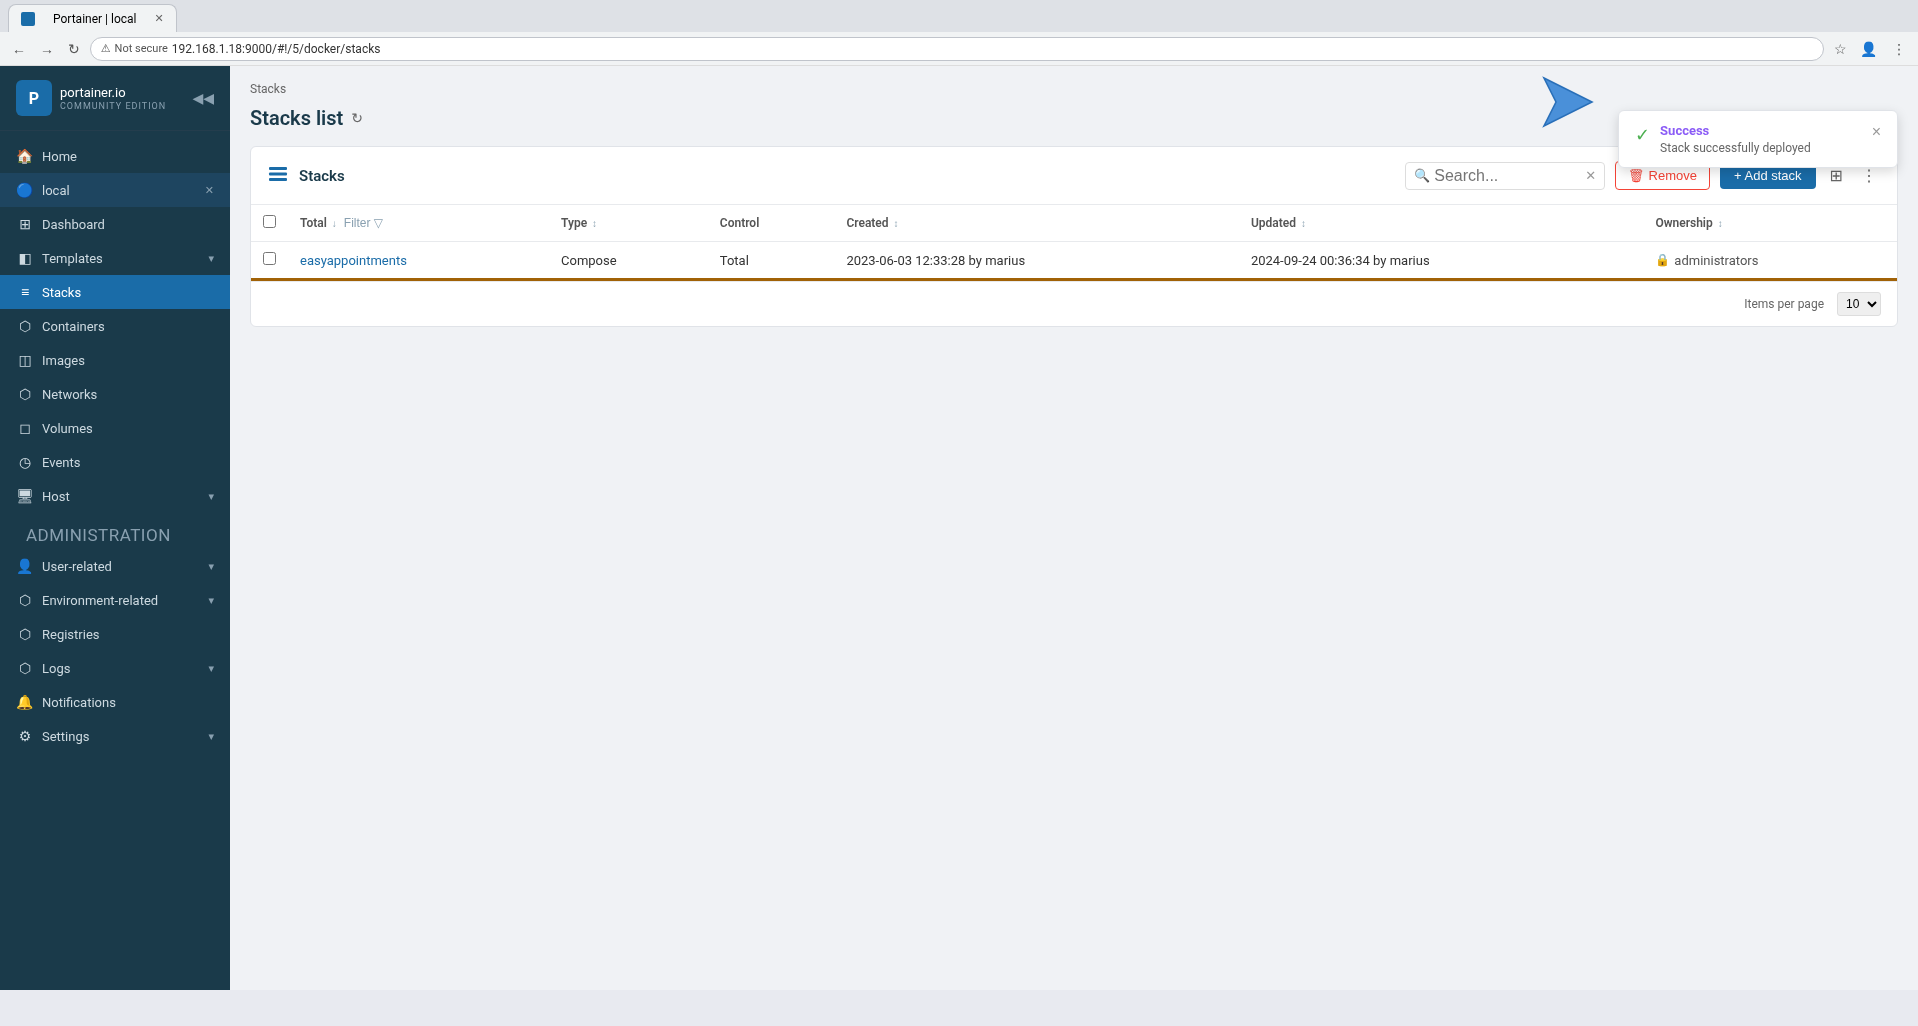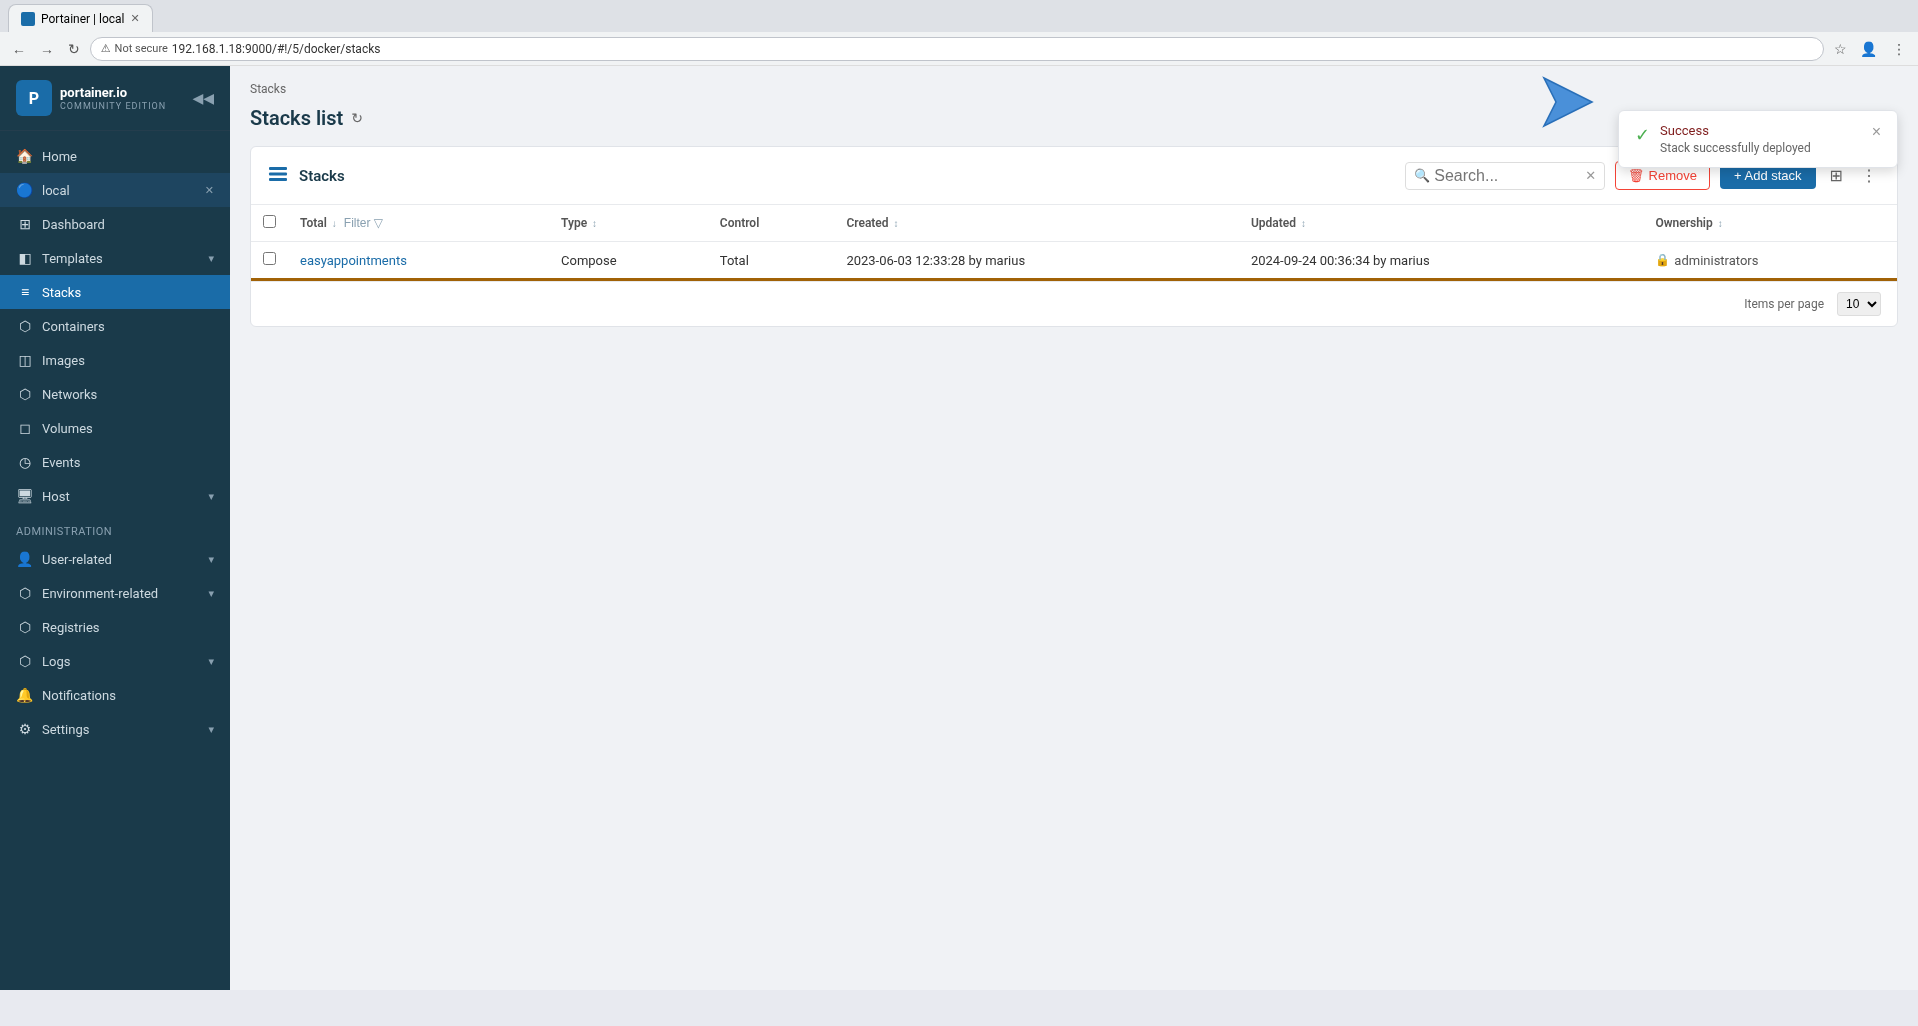--- a/index.html
+++ b/index.html
@@ -9,21 +9,21 @@
       height: 32px;
       display: flex;
       align-items: flex-end;
       padding: 0 8px;
     }
     .tab {
       background: #f1f3f4;
       border-radius: 8px 8px 0 0;
       padding: 4px 12px;
       font-size: 12px;
-      display: flex; align-items: center; gap: 6px;
+      display: flex; align-items: center; gap: 18px;
       height: 28px;
       border: 1px solid #c0c4cb;
       border-bottom: none;
     }
     .tab-favicon { width: 14px; height: 14px; background: #1a6ca8; border-radius: 2px; }
     .tab-close { background: none; border: none; cursor: pointer; font-size: 11px; color: #666; }
 
     .address-bar-row {
       background: #f1f3f4;
       height: 34px;
@@ -71,38 +71,38 @@
       border-bottom: 1px solid #243d4d;
     }
     .logo-area { display: flex; align-items: center; gap: 8px; }
     .logo-icon {
       width: 36px; height: 36px;
       background: #1a6ca8;
       border-radius: 6px;
       display: flex; align-items: center; justify-content: center;
       color: white; font-size: 16px; font-weight: bold;
     }
-    .logo-text { font-size: 13px; font-weight: 700; color: white; line-height: 1.2; }
+    .logo-text { font-size: 13px; font-weight: 400; color: white; line-height: 1.2; }
     .logo-sub { font-size: 9px; color: #89a0b0; text-transform: uppercase; letter-spacing: 1px; }
     .collapse-btn { background: none; border: none; color: #89a0b0; cursor: pointer; font-size: 14px; }
 
     .sidebar-nav { padding: 8px 0; flex: 1; }
     .nav-item {
       display: flex; align-items: center; gap: 8px;
       padding: 9px 16px;
       cursor: pointer;
       color: #cdd9e0;
       font-size: 13px;
       border-radius: 0;
       transition: background 0.15s;
     }
     .nav-item.active { background: #1a6ca8; color: white; }
     .nav-item.section-header { 
-      color: #89a0b0; font-size: 11px; text-transform: uppercase; 
-      letter-spacing: 0.5px; padding: 12px 16px 4px; cursor: default;
+      color: #89a0b0; font-size: 17px; text-transform: uppercase; 
+      letter-spacing: 0.5px; padding: 12px 16px 4px; cursor: default; margin-left: 10px;
     }
     .nav-icon { font-size: 14px; width: 18px; text-align: center; flex-shrink: 0; }
     .nav-label { flex: 1; }
     .nav-chevron { font-size: 11px; color: #89a0b0; }
 
     
     .main-content {
       flex: 1;
       background: #f0f2f5;
       overflow-y: auto;
@@ -224,21 +224,21 @@
       padding: 12px 16px;
       width: 280px;
       box-shadow: 0 4px 12px rgba(0,0,0,0.15);
       display: flex;
       align-items: flex-start;
       gap: 10px;
       z-index: 1000;
     }
     .toast-icon { color: #4caf50; font-size: 18px; flex-shrink: 0; margin-top: 1px; }
     .toast-content { flex: 1; }
-    .toast-title { font-weight: 400; font-size: 13px; color: #7f1d1d; margin-bottom: 3px; }
+    .toast-title { font-weight: 700; font-size: 13px; color: #8b5cf6; margin-bottom: 3px; }
     .toast-msg { font-size: 12px; color: #666; }
     .toast-close { background: none; border: none; cursor: pointer; color: #999; font-size: 16px; align-self: flex-start; }
 
     
     .arrow-annotation {
       position: fixed;
       top: 62px;
       right: 310px;
       z-index: 999;
       pointer-events: none;

